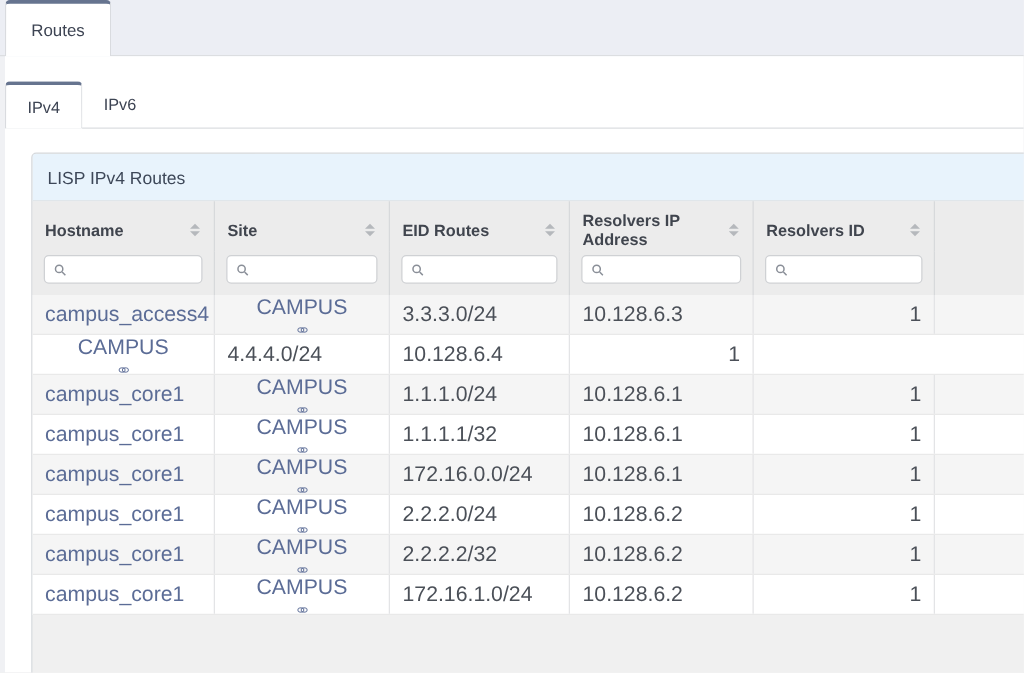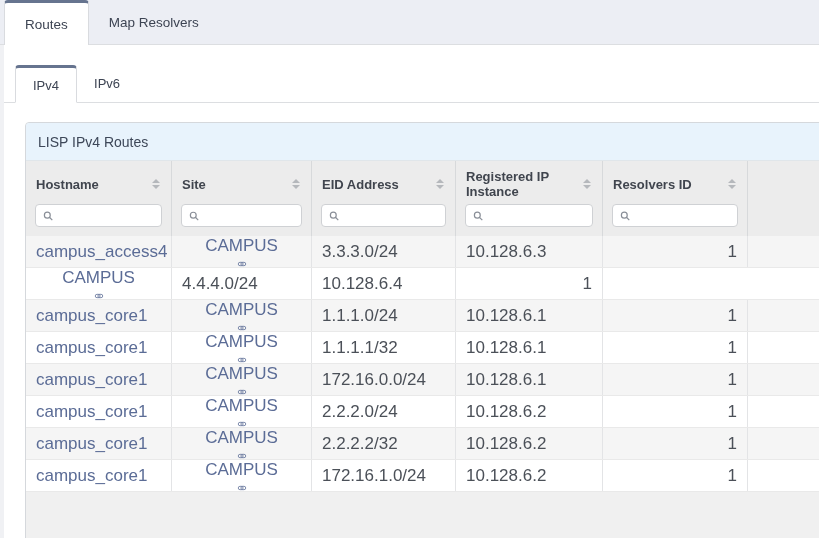--- a/index.html
+++ b/index.html
@@ -41,21 +41,20 @@
   .pane {
     position:absolute; left:4px; right:0; top:45px; bottom:0;
     background:#fff;
   }
 
   
   .subtabbar {
     position:absolute; left:0; right:0; top:20px;
     height:38px;
     display:flex; align-items:stretch;
-    padding-left:11px;
     border-bottom:1px solid #dcdee1;
   }
   .subtab {
     display:flex; align-items:center; justify-content:center;
     padding:0 17px;
     font-size:13px; color:#3d4453;
     cursor:pointer;
   }
   .subtab.active {
     background:#fff;
@@ -147,23 +146,20 @@
 </style>
 </head>
 <body>
 
 <div class="page">
 
   <div class="tabbar">
     <div class="tab active">
       <span>Routes</span>
     </div>
-    <div class="tab">
-      <span>Map Resolvers</span>
-    </div>
   </div>
 
   <div class="pane">
 
     <div class="subtabbar">
       <div class="subtab active">
         <span>IPv4</span>
       </div>
       <div class="subtab">
         <span>IPv6</span>
@@ -184,28 +180,28 @@
               </span>
           </div>
           <div class="th">
             <span>Site</span>
             <span class="sort">
                 <span class="up"></span>
                 <span class="dn"></span>
               </span>
           </div>
           <div class="th">
-            <span>EID Address</span>
+            <span>EID Routes</span>
             <span class="sort">
                 <span class="up"></span>
                 <span class="dn"></span>
               </span>
           </div>
           <div class="th">
-            <span>Registered IP Instance</span>
+            <span>Resolvers IP Address</span>
             <span class="sort">
                 <span class="up"></span>
                 <span class="dn"></span>
               </span>
           </div>
           <div class="th">
             <span>Resolvers ID</span>
             <span class="sort">
                 <span class="up"></span>
                 <span class="dn"></span>

